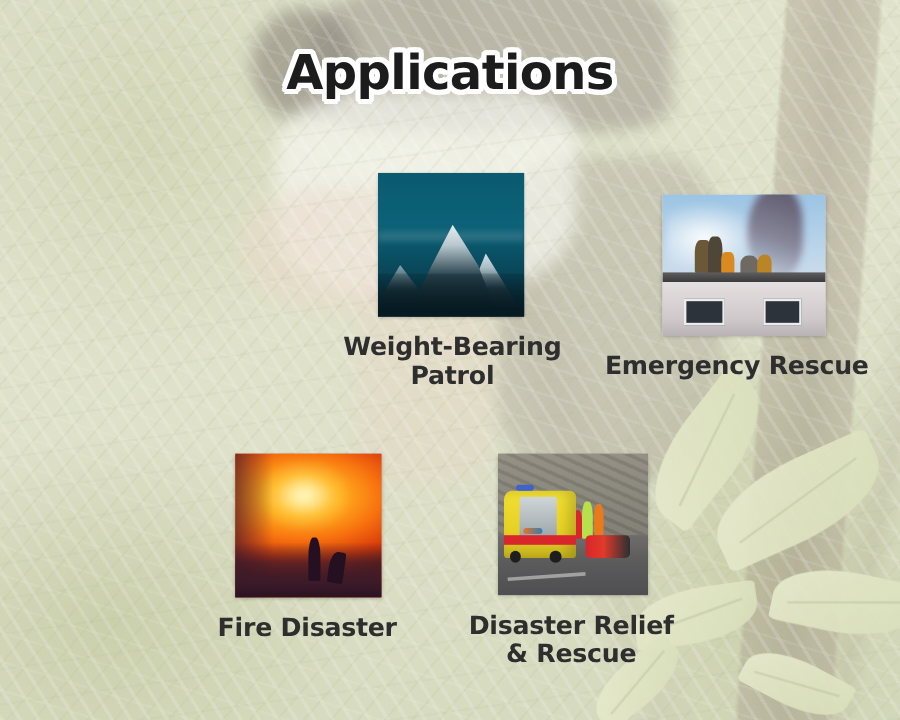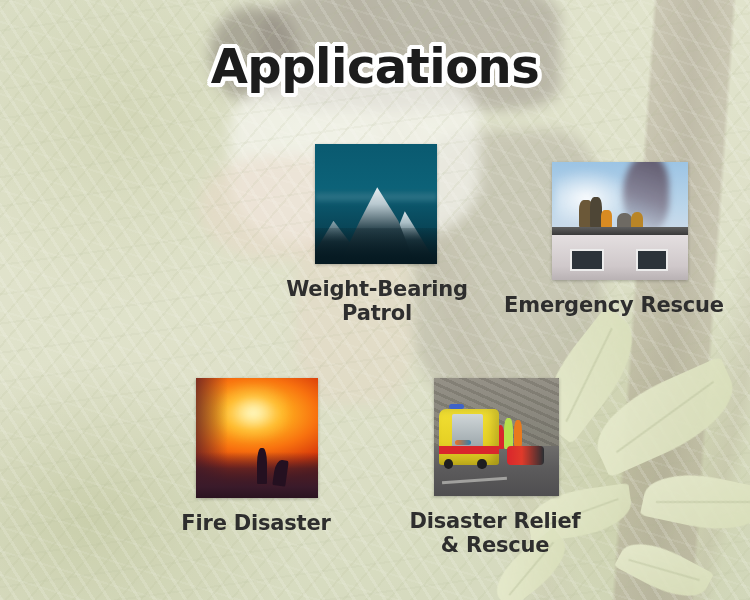--- a/index.html
+++ b/index.html
@@ -73,21 +73,21 @@
   .p-dark2 { left:212px; top:150px;width:190px; height:270px; background:rgba(110,96,88,.38); border-radius:30% 26% 34% 30%; }
 
   
   .bg-veil { background:rgba(246,246,232,.40); }
 
   
   .title {
     position:absolute; left:0; right:0; top:38px;
     text-align:center;
     font-family:"DejaVu Sans", sans-serif;
-    font-size:48px; font-weight:bold; letter-spacing:-.5px;
+    font-size:40px; font-weight:bold; letter-spacing:-.5px;
     color:#1c1c1c;
     text-shadow:
       -3px -3px 0 #fff,  3px -3px 0 #fff, -3px  3px 0 #fff,  3px  3px 0 #fff,
       -4px  0   0 #fff,  4px  0   0 #fff,  0   -4px 0 #fff,  0    4px 0 #fff,
       -2px -4px 0 #fff,  2px -4px 0 #fff, -4px -2px 0 #fff,  4px -2px 0 #fff,
       -4px  2px 0 #fff,  4px  2px 0 #fff, -2px  4px 0 #fff,  2px  4px 0 #fff;
   }
 
   
   .card { position:absolute; }
@@ -109,21 +109,21 @@
 
   
   .c1 { left:20px;  top:160px; width:235px; }
   .c1 .thumb { width:122px; height:120px; margin-left:56px; }
   .c2 { left:268px; top:144px; width:218px; }
   .c2 .thumb { width:122px; height:120px; margin-left:47px; }
   .c3 { left:498px; top:162px; width:232px; }
   .c3 .thumb { width:136px; height:118px; margin-left:54px; }
   .c4 { left:140px; top:378px; width:232px; }
   .c4 .thumb { width:122px; height:120px; margin-left:56px; }
-  .c5 { left:379px; top:378px; width:232px; }
+  .c5 { left:360px; top:378px; width:232px; }
   .c5 .thumb { width:125px; height:118px; margin-left:55px; }
 
   
 
   
   .art-forestfire {
     position:absolute; inset:0;
     background:
       linear-gradient(180deg, rgba(150,164,172,.9) 0%, rgba(166,176,180,.75) 42%, rgba(92,104,70,.0) 62%),
       linear-gradient(180deg, #4f5a48 0%, #63705a 40%, #3f4a33 70%, #2e3a26 100%);

